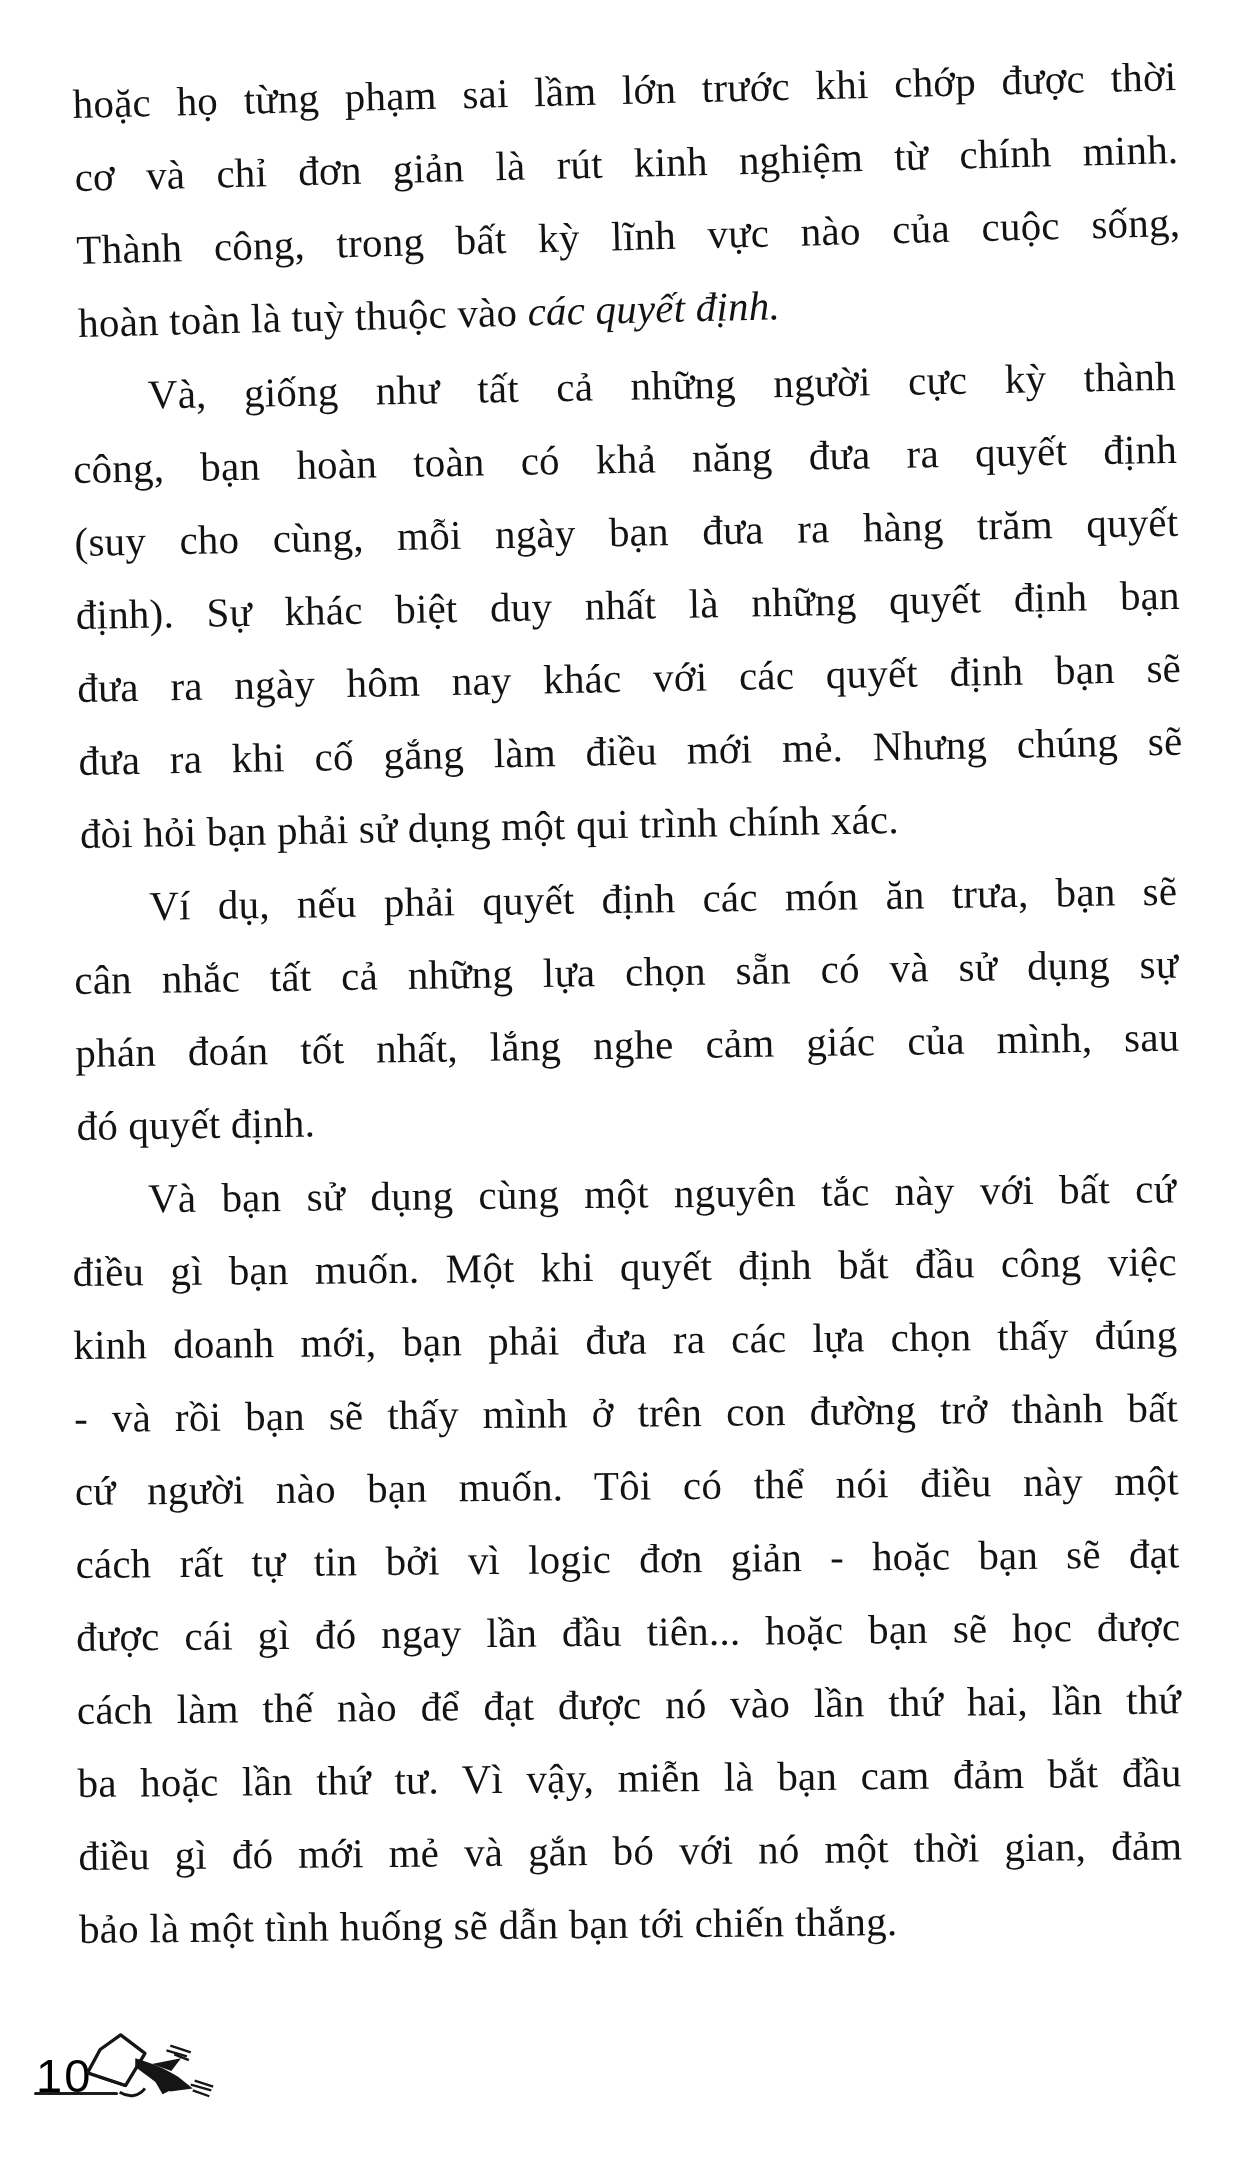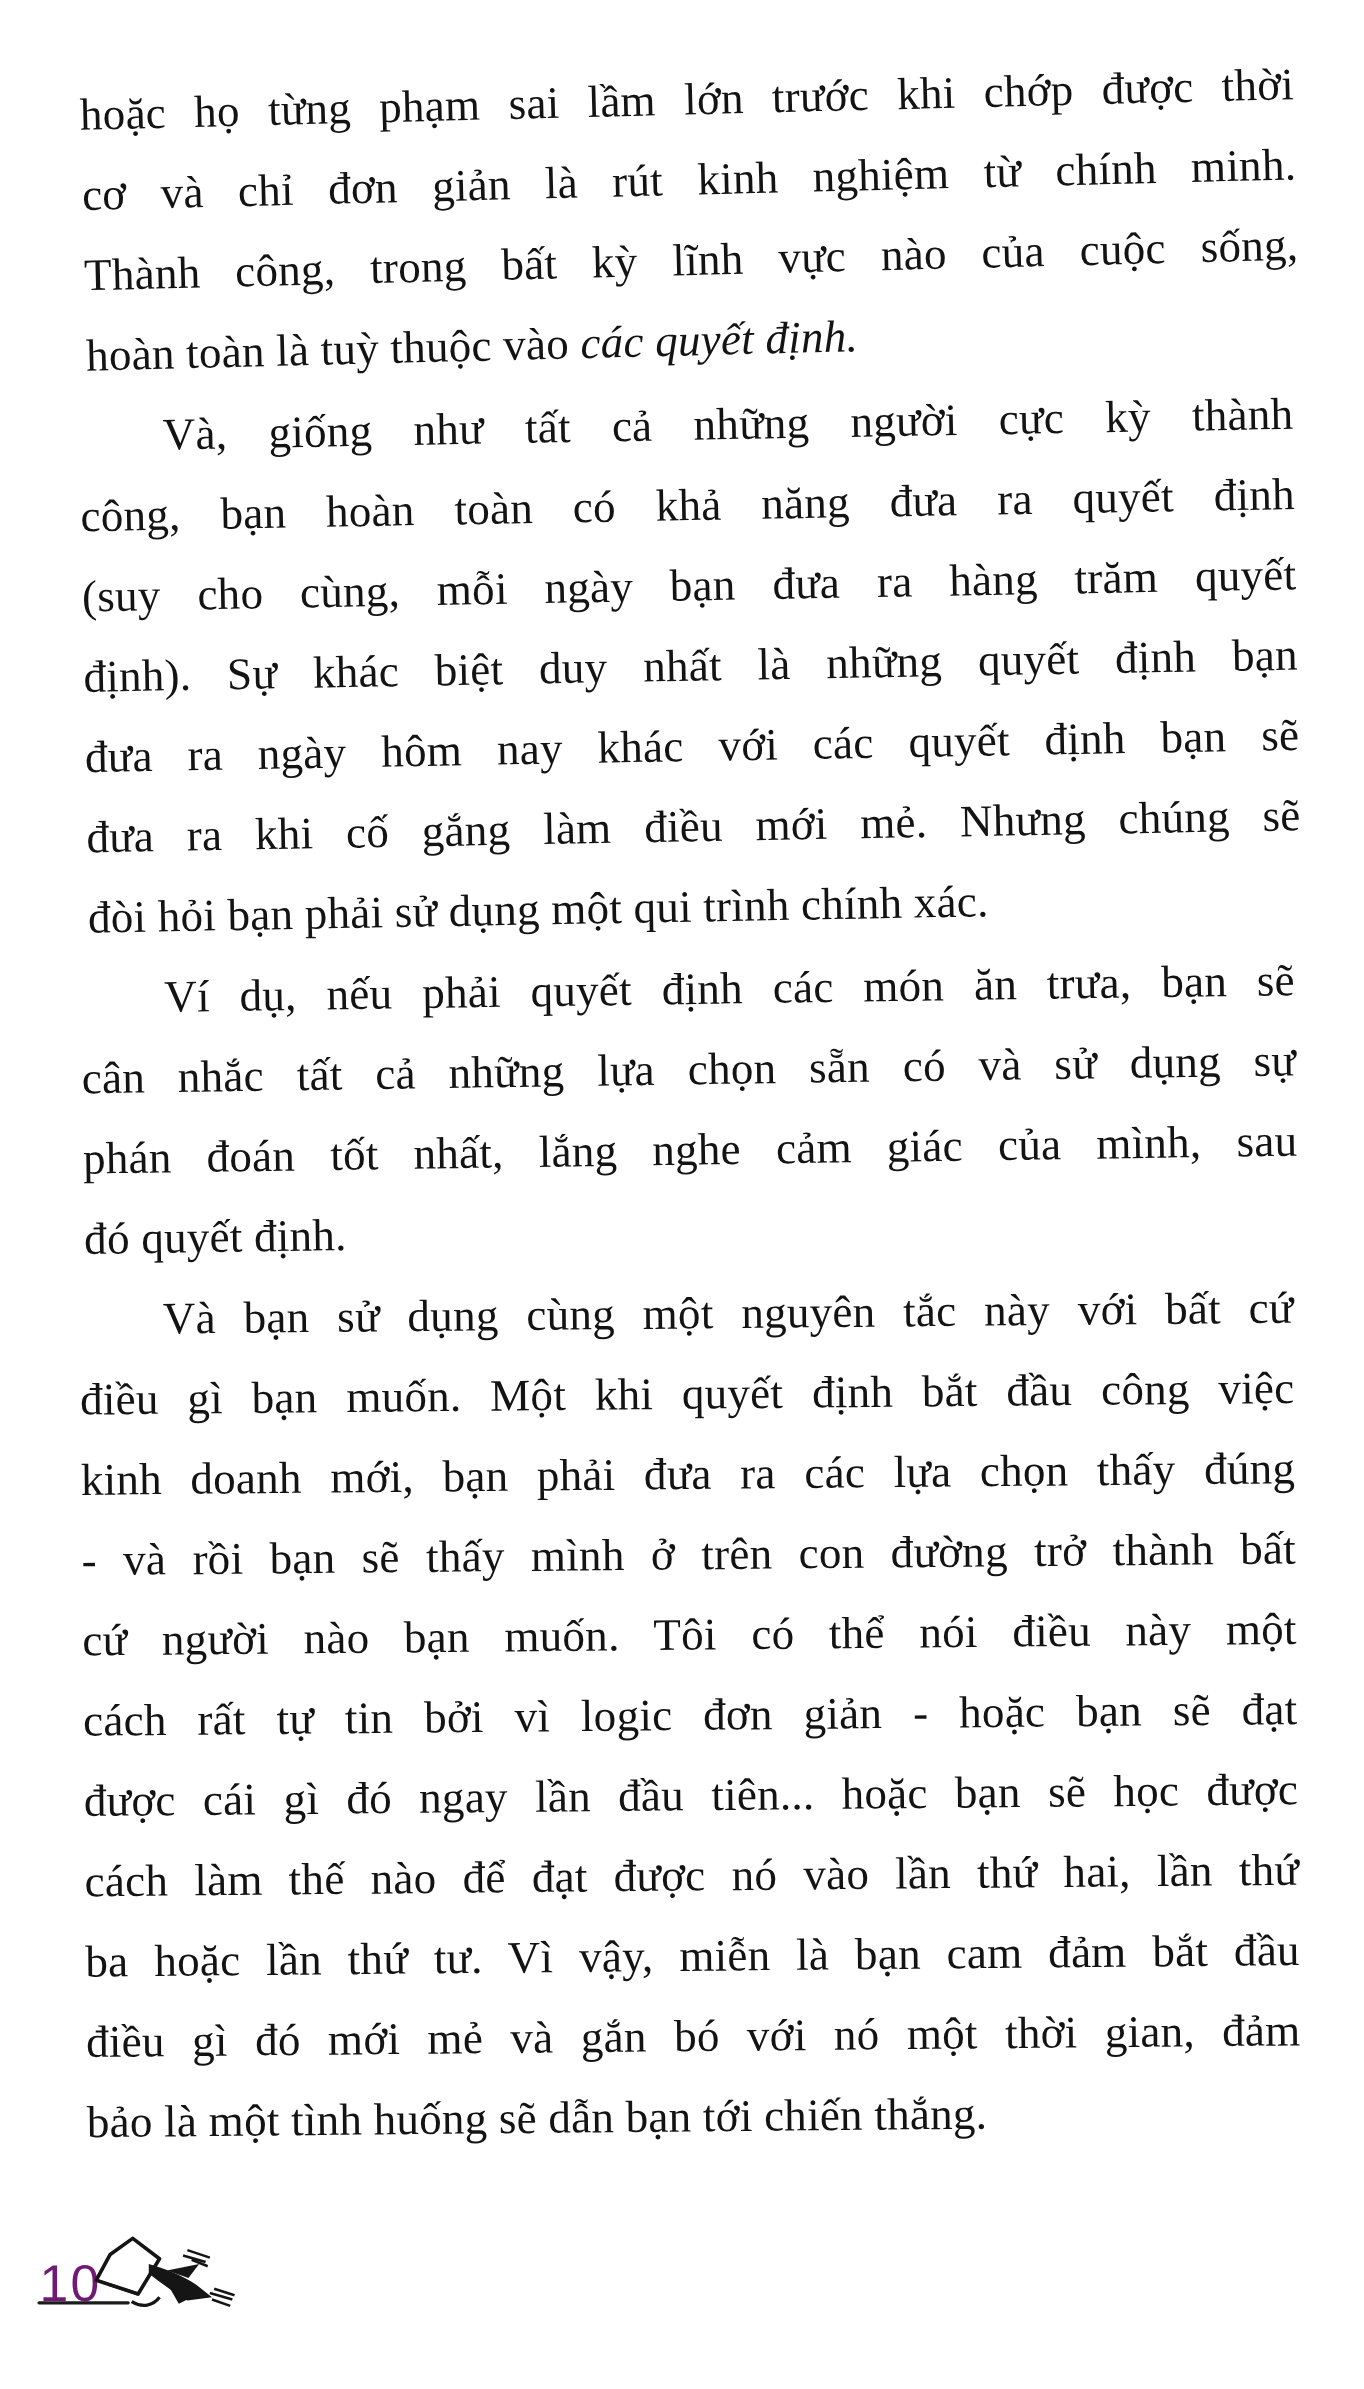--- a/index.html
+++ b/index.html
@@ -53,21 +53,21 @@
     width: 400px;
     height: 120px;
   }
   #page-number {
     position: absolute;
     left: 2px;
     top: 18px;
     font-family: "Liberation Sans", sans-serif;
     font-size: 47px;
     font-weight: 400;
-    color: #701a75;
+    color: #000000;
     letter-spacing: 2px;
   }
   #footer-rule {
     position: absolute;
     left: 0;
     top: 62px;
     width: 84px;
     height: 3px;
     background: #1c1c1c;
     border-radius: 2px;

